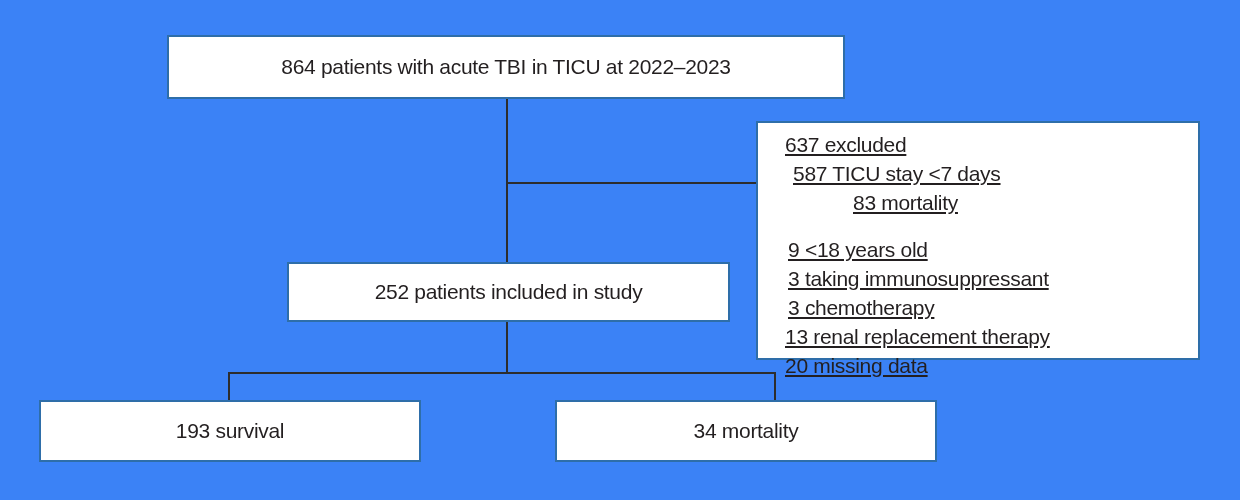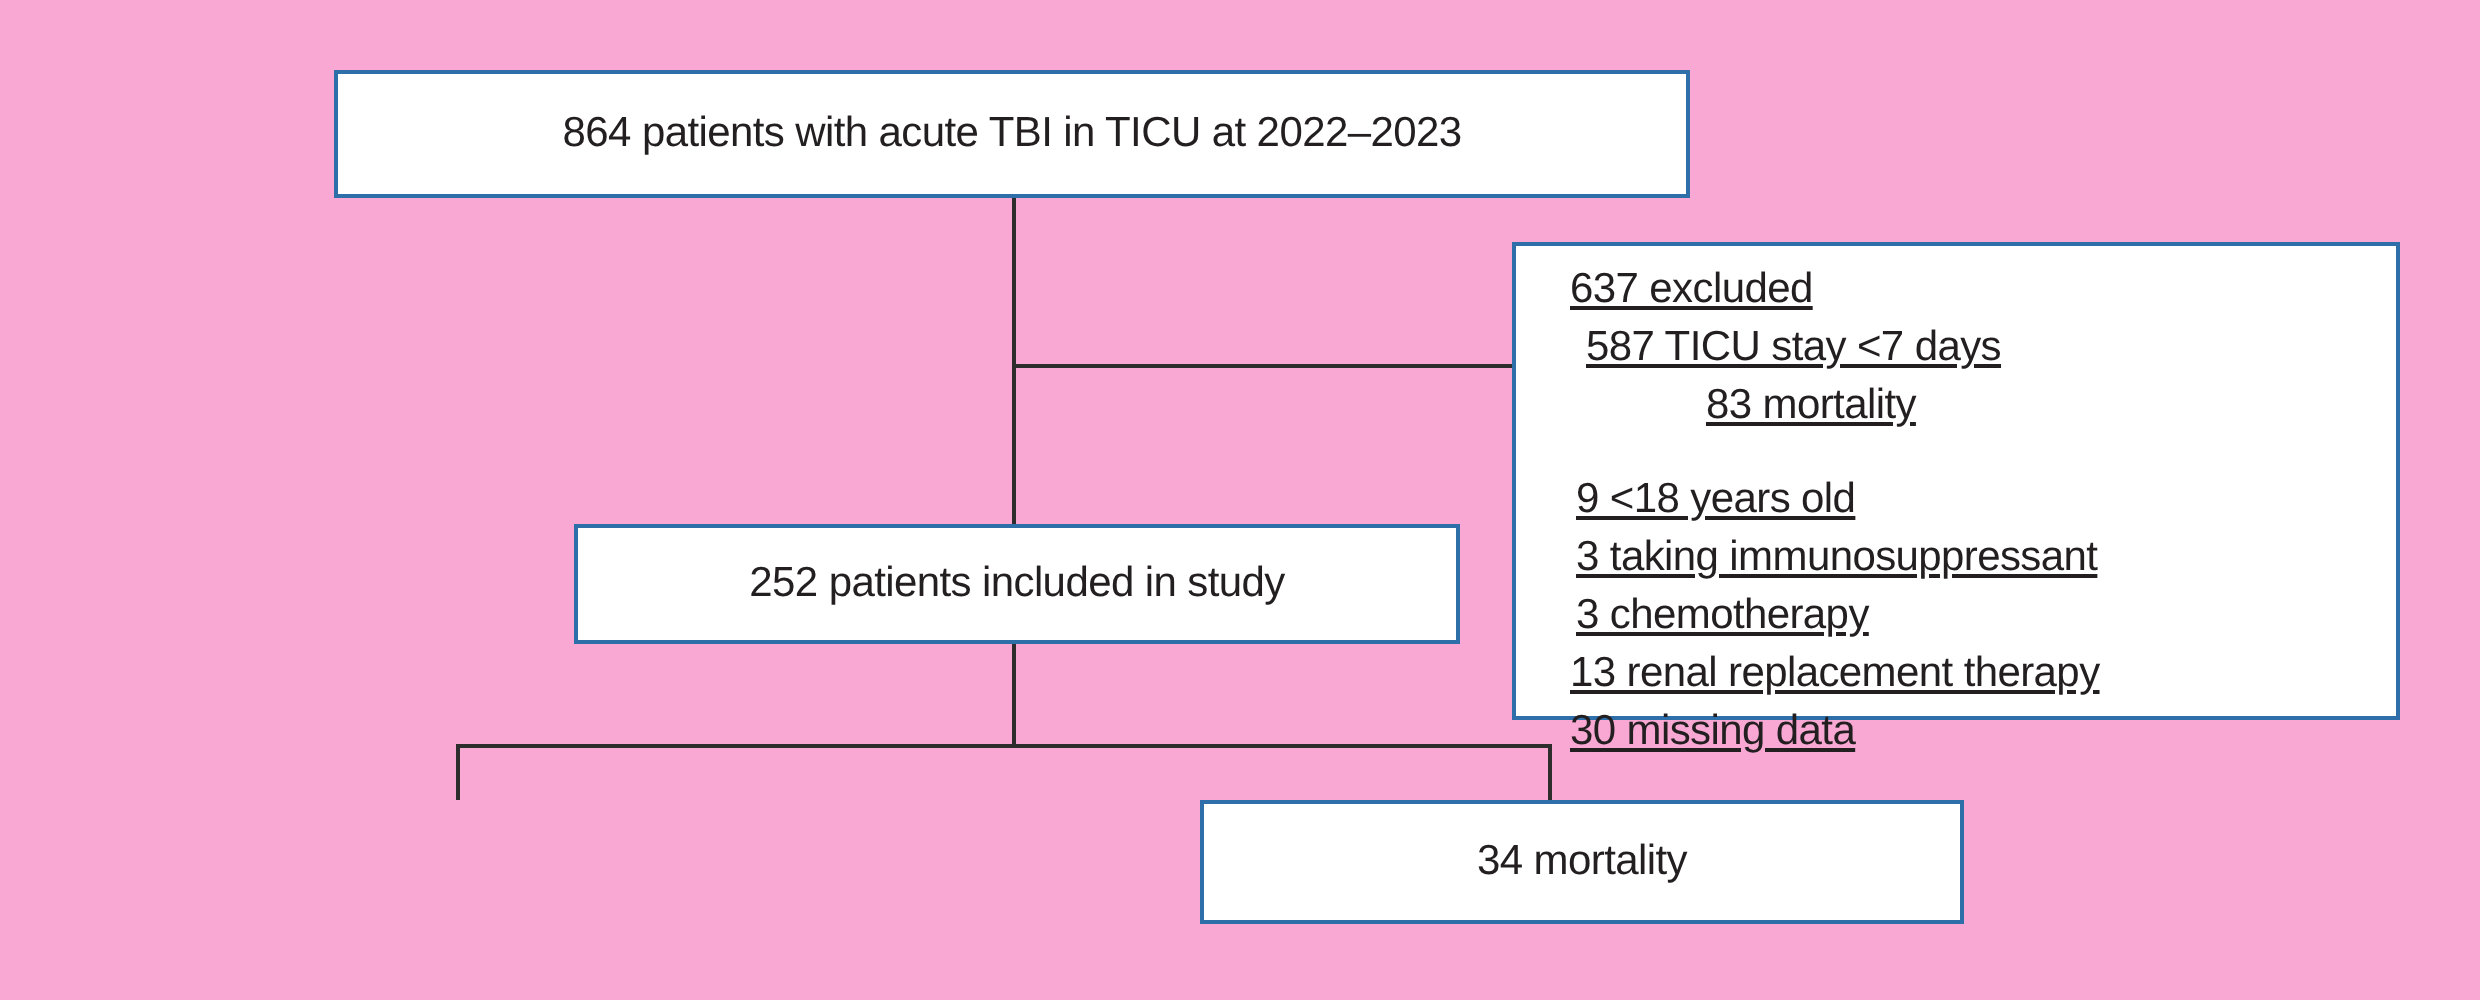--- a/index.html
+++ b/index.html
@@ -4,21 +4,21 @@
 <style>
   html, body {
     margin: 0;
     padding: 0;
     background: #ffffff;
   }
   #stage {
     position: relative;
     width: 1240px;
     height: 500px;
-    background: #f9a8d4;
+    background: #3b82f6;
     font-family: "Liberation Sans", sans-serif;
     color: #231f20;
     overflow: hidden;
   }
   .node {
     position: absolute;
     box-sizing: border-box;
     border: 2px solid #2e6ea9;
     background: #ffffff;
     font-size: 21px;
@@ -29,21 +29,21 @@
     display: flex;
     align-items: center;
     justify-content: center;
     text-align: center;
   }
   #box-total    { left: 167px; top: 35px;  width: 678px; height: 64px; }
   #box-excluded { left: 756px; top: 121px; width: 444px; height: 239px;
                   padding: 7px 8px 0 27px; }
   #box-included { left: 287px; top: 262px; width: 443px; height: 60px; }
   #box-survival { left: 39px;  top: 400px; width: 382px; height: 62px; }
-  #box-mortality{ left: 600px; top: 400px; width: 382px; height: 62px; text-align: center; }
+  #box-mortality{ left: 555px; top: 400px; width: 382px; height: 62px; text-align: center; }
 
   .excl-line {
     height: 29px;
     line-height: 29px;
     white-space: nowrap;
     text-decoration: underline;
   }
 
   .connector {
     position: absolute;
@@ -73,25 +73,28 @@
   </div>
 
   <div class="node" id="box-excluded">
     <div class="excl-line" style="padding-left: 0px;">637 excluded</div>
     <div class="excl-line" style="padding-left: 8px;">587 TICU stay &lt;7 days</div>
     <div class="excl-line" style="padding-left: 68px;">83 mortality</div>
     <div class="excl-line" style="padding-left: 3px; margin-top: 18px;">9 &lt;18 years old</div>
     <div class="excl-line" style="padding-left: 3px;">3 taking immunosuppressant</div>
     <div class="excl-line" style="padding-left: 3px;">3 chemotherapy</div>
     <div class="excl-line" style="padding-left: 0px;">13 renal replacement therapy</div>
-    <div class="excl-line" style="padding-left: 0px;">30 missing data</div>
+    <div class="excl-line" style="padding-left: 0px;">20 missing data</div>
   </div>
 
   <div class="node center" id="box-included">
     <span>252 patients included in study</span>
   </div>
 
+  <div class="node center" id="box-survival">
+    <span>193 survival</span>
+  </div>
 
   <div class="node center" id="box-mortality">
     <span>34 mortality</span>
   </div>
 
 </div>
 
 </body></html>

